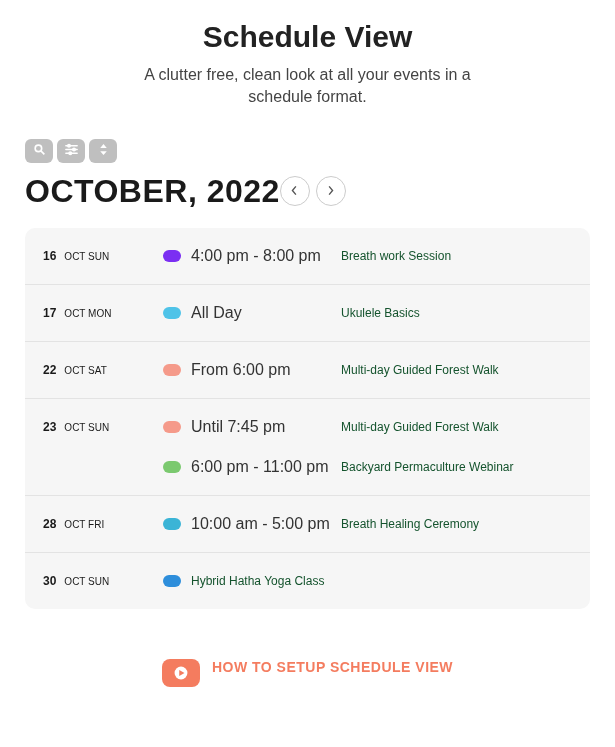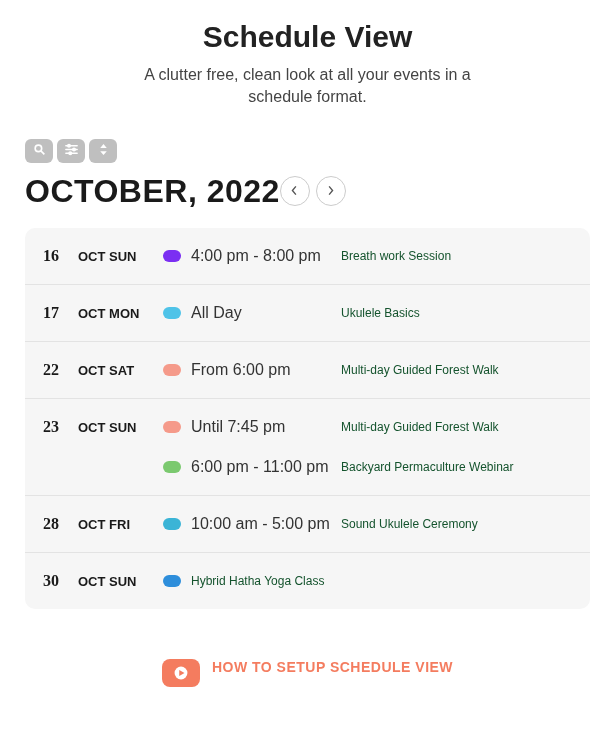--- a/index.html
+++ b/index.html
@@ -81,22 +81,22 @@
       min-height: 24px;
     }
     .event-row + .event-row { margin-top: 16px; }
     .date-col {
       width: 120px;
       font-size: 12px;
       font-weight: 700;
       color: #1a1a1a;
       flex-shrink: 0;
     }
-    .date-day { font-size: 16px; font-weight: 700; font-family: Liberation Serif, serif; }
-    .date-rest { font-size: 13px; font-weight: 700; margin-left: 19px; }
+    .date-day { font-size: 12px; font-weight: 700; }
+    .date-rest { font-size: 10px; font-weight: 400; margin-left: 8px; }
     .dot-col {
       width: 28px;
       flex-shrink: 0;
     }
     .dot {
       width: 18px;
       height: 12px;
       border-radius: 6px;
       display: block;
     }
@@ -243,21 +243,21 @@
         <div class="title-col">Backyard Permaculture Webinar</div>
       </div>
     </div>
     <div class="day-group">
       <div class="event-row">
         <div class="date-col"><span class="date-day">28</span><span class="date-rest">OCT FRI</span></div>
         <div class="dot-col">
           <span class="dot" style="background: rgb(59, 180, 214);"></span>
         </div>
         <div class="time-col">10:00 am - 5:00 pm</div>
-        <div class="title-col">Sound Ukulele Ceremony</div>
+        <div class="title-col">Breath Healing Ceremony</div>
       </div>
     </div>
     <div class="day-group">
       <div class="event-row">
         <div class="date-col"><span class="date-day">30</span><span class="date-rest">OCT SUN</span></div>
         <div class="dot-col">
           <span class="dot" style="background: rgb(46, 142, 219);"></span>
         </div>
         <div class="title-col">Hybrid Hatha Yoga Class</div>
       </div>

